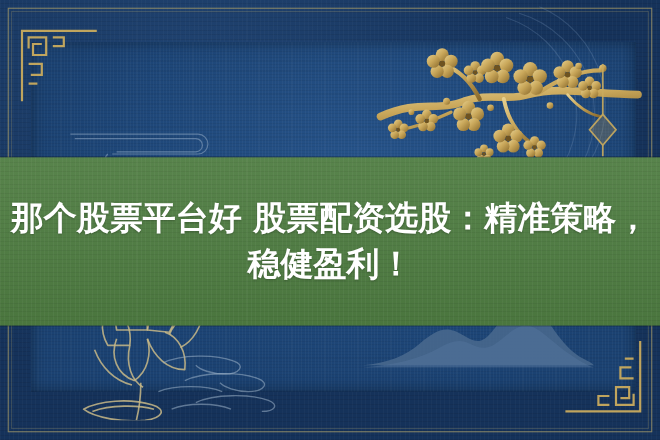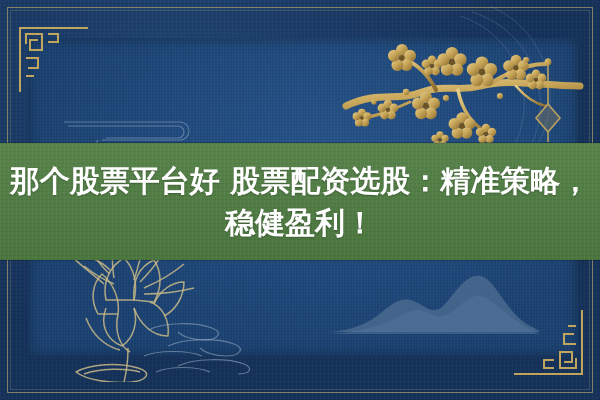--- a/index.html
+++ b/index.html
@@ -64,21 +64,21 @@
   
   .mountains{right:60px;bottom:62px;width:210px;height:80px;}
 
   
   .clouds{left:62px;top:100px;width:150px;height:50px;}
 
   
   .title-band{
     position:absolute;
     left:0;right:0;
-    top:143px;height:117px;
+    top:143px;height:153px;
     background-color:#4f7d42;
     background-image:
       repeating-linear-gradient(90deg, rgba(255,255,255,.035) 0 1px, rgba(0,0,0,0) 1px 4px),
       repeating-linear-gradient(0deg,  rgba(0,0,0,.05)        0 1px, rgba(0,0,0,0) 1px 4px),
       linear-gradient(180deg, rgba(255,255,255,.05), rgba(0,0,0,.06));
     display:flex;
     align-items:center;
     justify-content:center;
     box-shadow:0 1px 0 rgba(0,0,0,.20), 0 -1px 0 rgba(0,0,0,.20);
   }

